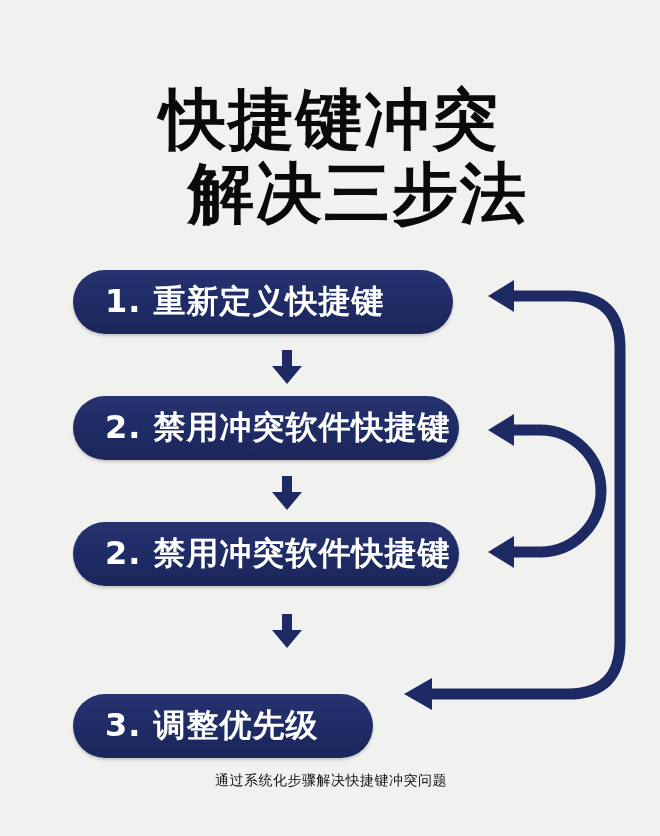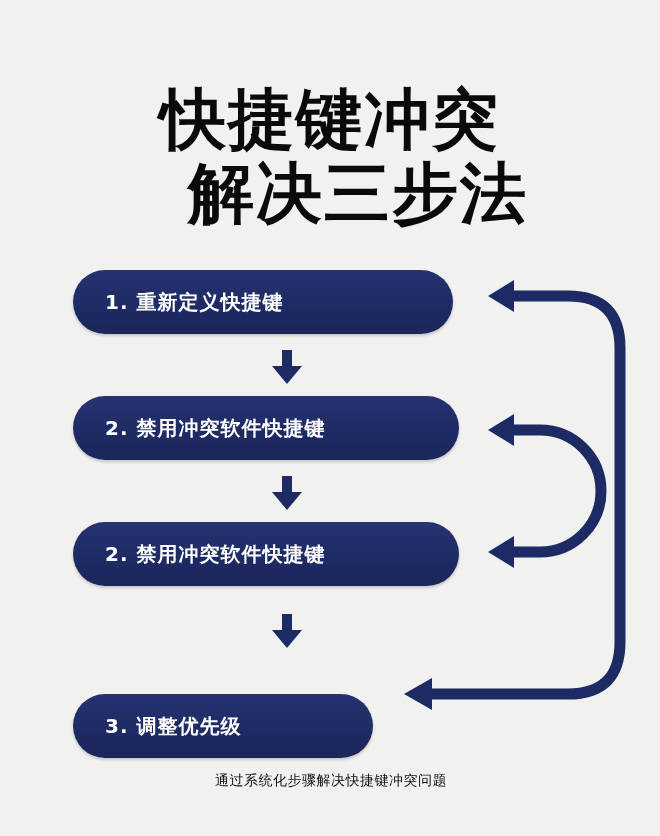--- a/index.html
+++ b/index.html
@@ -13,21 +13,21 @@
     font-weight: bold; color: #0a0a0a; font-size: 66px; line-height: 76px;
     letter-spacing: 2px;
   }
   .title.l1 { top: 82px; }
   .title.l2 { top: 156px; padding-left: 28px; }
   .pill {
     position: absolute; left: 73px; height: 64px;
     background: linear-gradient(180deg, #273370 0%, #1e2a63 60%, #1b265a 100%);
     border-radius: 32px; color: #ffffff; box-sizing: border-box;
     padding-left: 32px; display: flex; align-items: center;
-    font-size: 20px; font-weight: bold; letter-spacing: 1px;
+    font-size: 32px; font-weight: bold; letter-spacing: 1px;
     box-shadow: 0 2px 3px rgba(0,0,0,0.18);
   }
   .pill.p1 { top: 270px; width: 380px; }
   .pill.p2 { top: 396px; width: 386px; }
   .pill.p3 { top: 522px; width: 386px; }
   .pill.p4 { top: 694px; width: 300px; }
   .down-arrow { position: absolute; left: 270px; width: 34px; height: 36px; }
   .footer {
     position: absolute; top: 772px; left: 1px; width: 660px; text-align: center;
     font-size: 14px; color: #111; letter-spacing: 0.5px;

